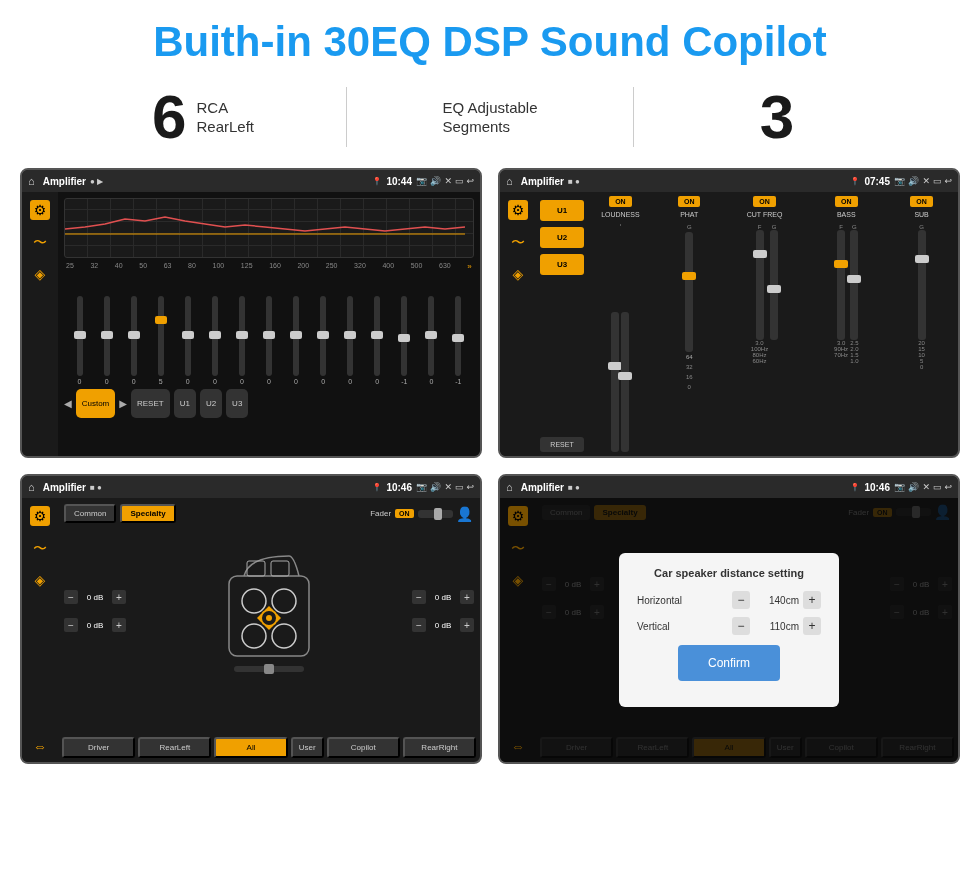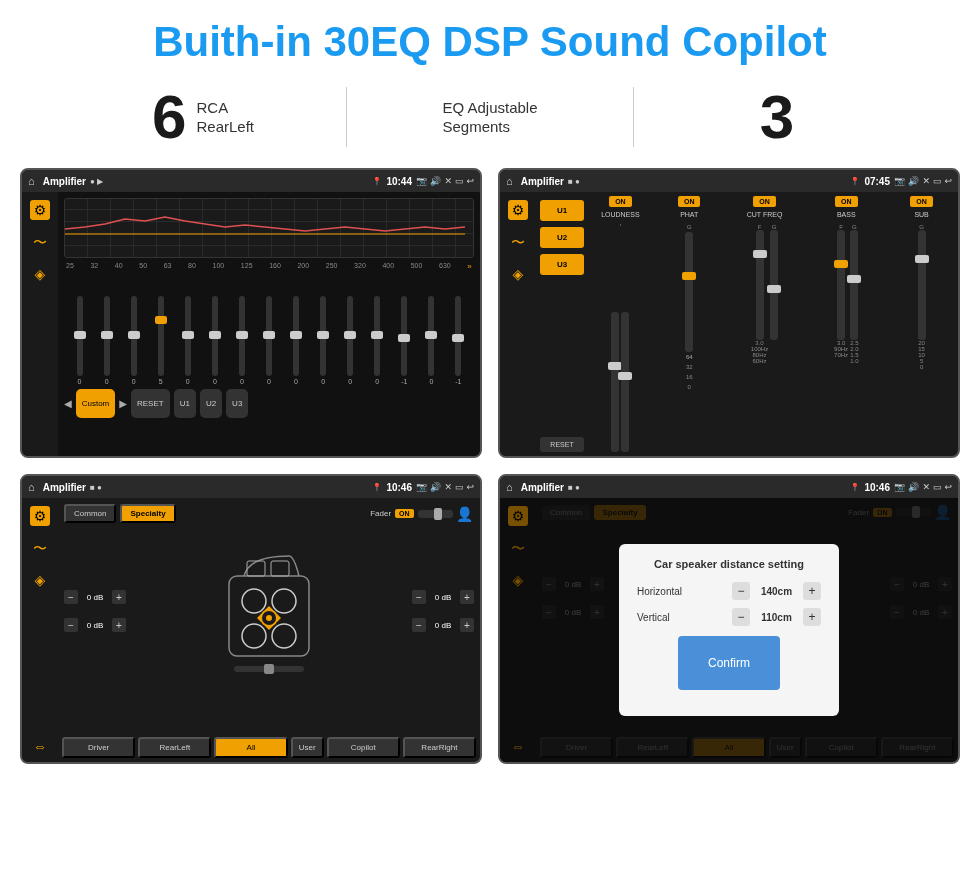--- a/index.html
+++ b/index.html
@@ -358,29 +358,29 @@
       display: flex;
       align-items: center;
       justify-content: center;
       cursor: pointer;
       color: #333;
     }
     .dialog-val {
       font-size: 10px;
       color: #333;
       min-width: 45px;
-      text-align: center;
-      font-weight: bold;
+      text-align: right;
+      font-weight: normal;
     }
     .dialog-confirm {
       background: #4a90d9;
       color: #fff;
       border: none;
       border-radius: 4px;
-      padding: 20px 30px;
+      padding: 11px 30px;
       font-size: 12px;
       cursor: pointer;
       display: block;
       margin: 10px auto 12px;
     }
 
     
     .eq-slider-track-yellow .eq-slider-thumb {
       background: #f0a000;
     }

